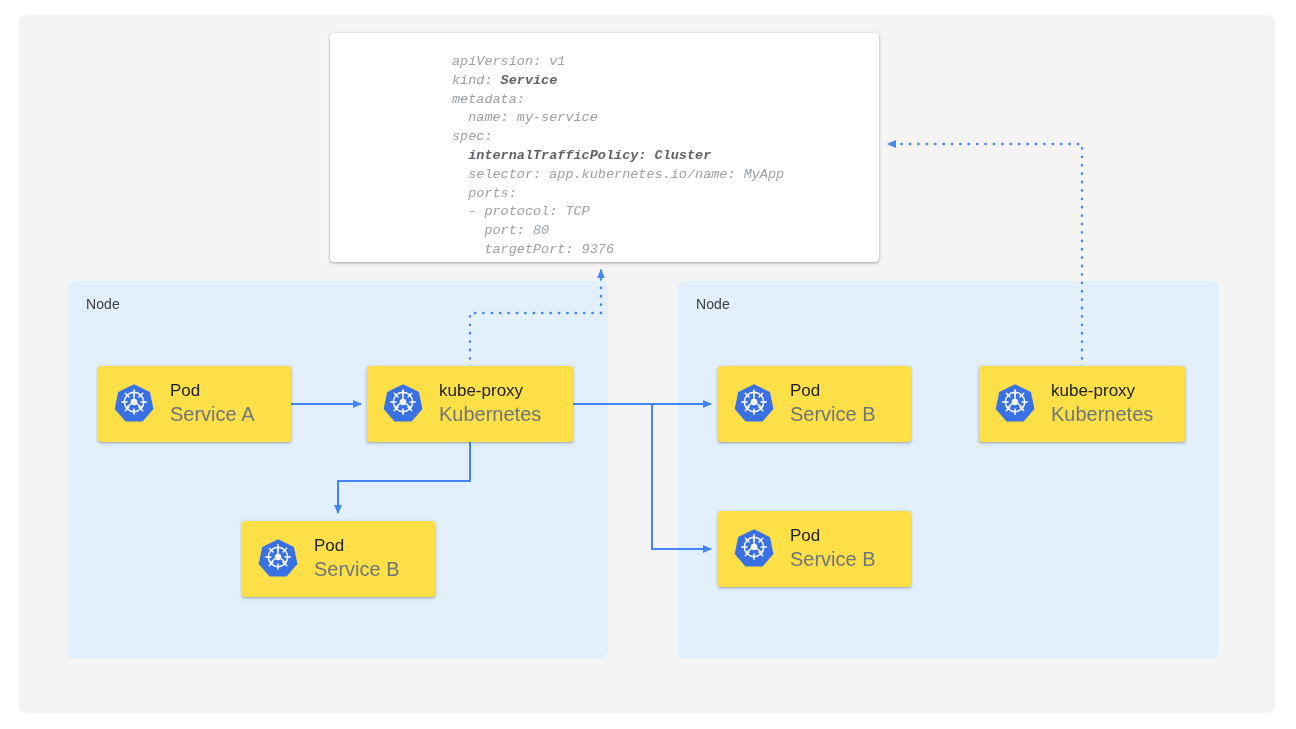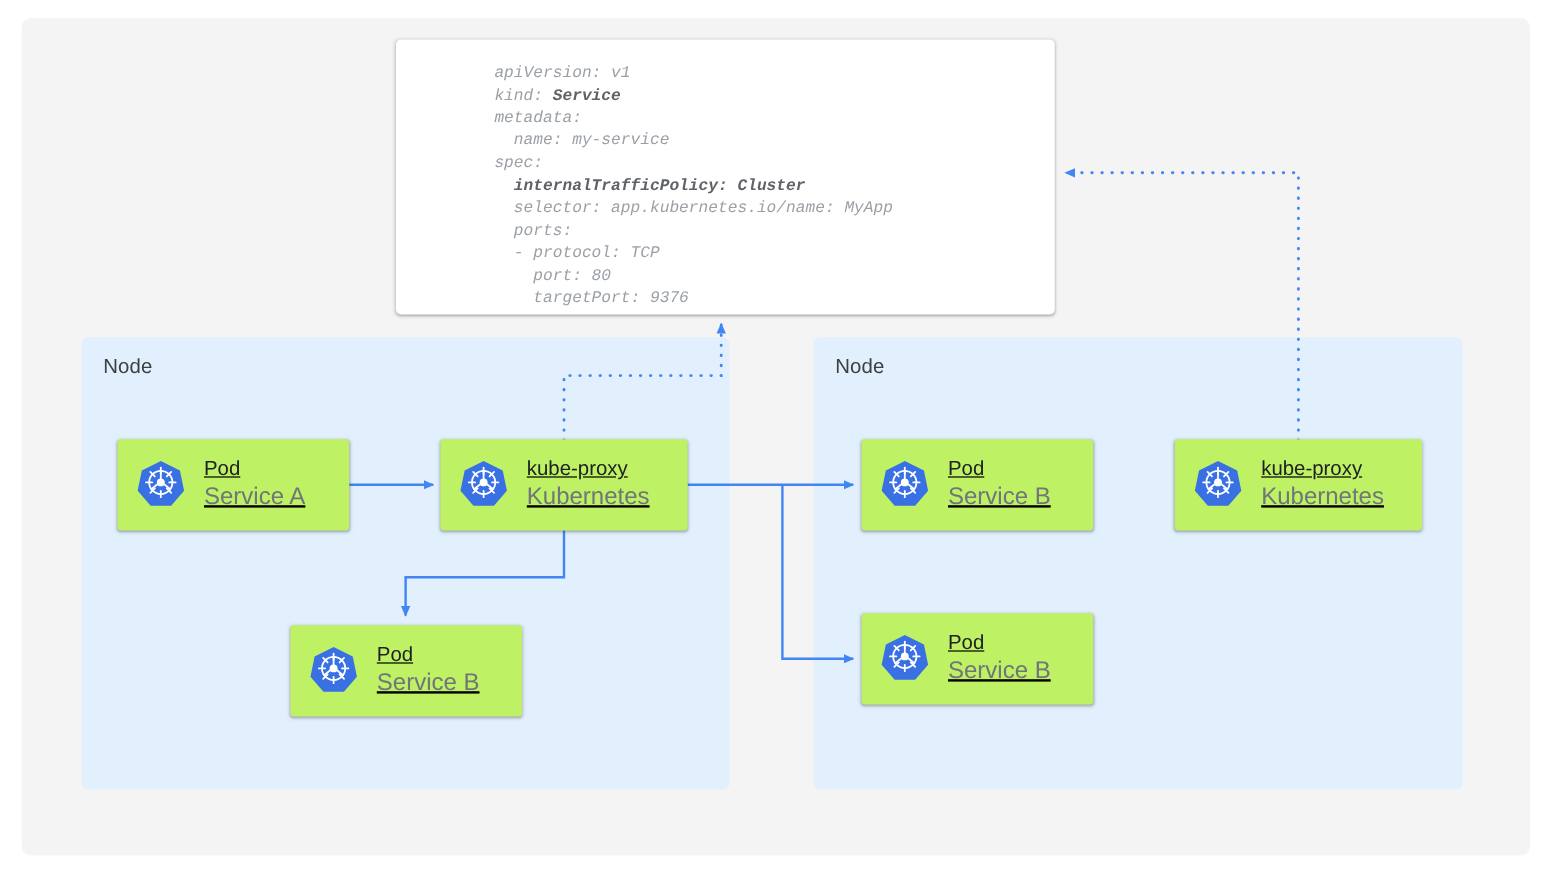--- a/index.html
+++ b/index.html
@@ -33,36 +33,35 @@
   }
 
   
   .node-box {
     position: absolute;
     background: #e2effc;
     border-radius: 6px;
   }
   .node-label {
     position: absolute;
-    font-size: 17px;
+    font-size: 14px;
     color: #3c4043;
     letter-spacing: 0.1px;
     white-space: nowrap;
   }
 
   
   .card {
     position: absolute;
-    background: #bef264;
+    background: #fde047;
     border-radius: 3px;
     box-shadow: 0 1px 2px rgba(60,64,67,0.30), 0 1px 3px 1px rgba(60,64,67,0.12);
     display: flex;
     align-items: center;
     box-sizing: border-box;
-    text-decoration: underline;
   }
   .card .k8s-logo {
     flex: 0 0 auto;
     margin-left: 14px;
     margin-right: 14px;
   }
   .card .card-text {
     display: flex;
     flex-direction: column;
     justify-content: center;
@@ -84,20 +83,21 @@
     position: absolute;
     left: 330px;
     top: 33px;
     width: 549px;
     height: 229px;
     background: #ffffff;
     border-radius: 4px;
     box-shadow: 0 1px 2px rgba(60,64,67,0.30), 0 1px 3px 1px rgba(60,64,67,0.12);
     box-sizing: border-box;
     overflow: hidden;
+    padding-left: 40px;
   }
   .yaml-body {
     margin: 0;
     padding: 20px 0 0 82px;
     font-family: "Liberation Mono", "DejaVu Sans Mono", monospace;
     font-size: 13.5px;
     line-height: 18.8px;
     font-style: italic;
     color: #9aa0a6;
     white-space: pre;

